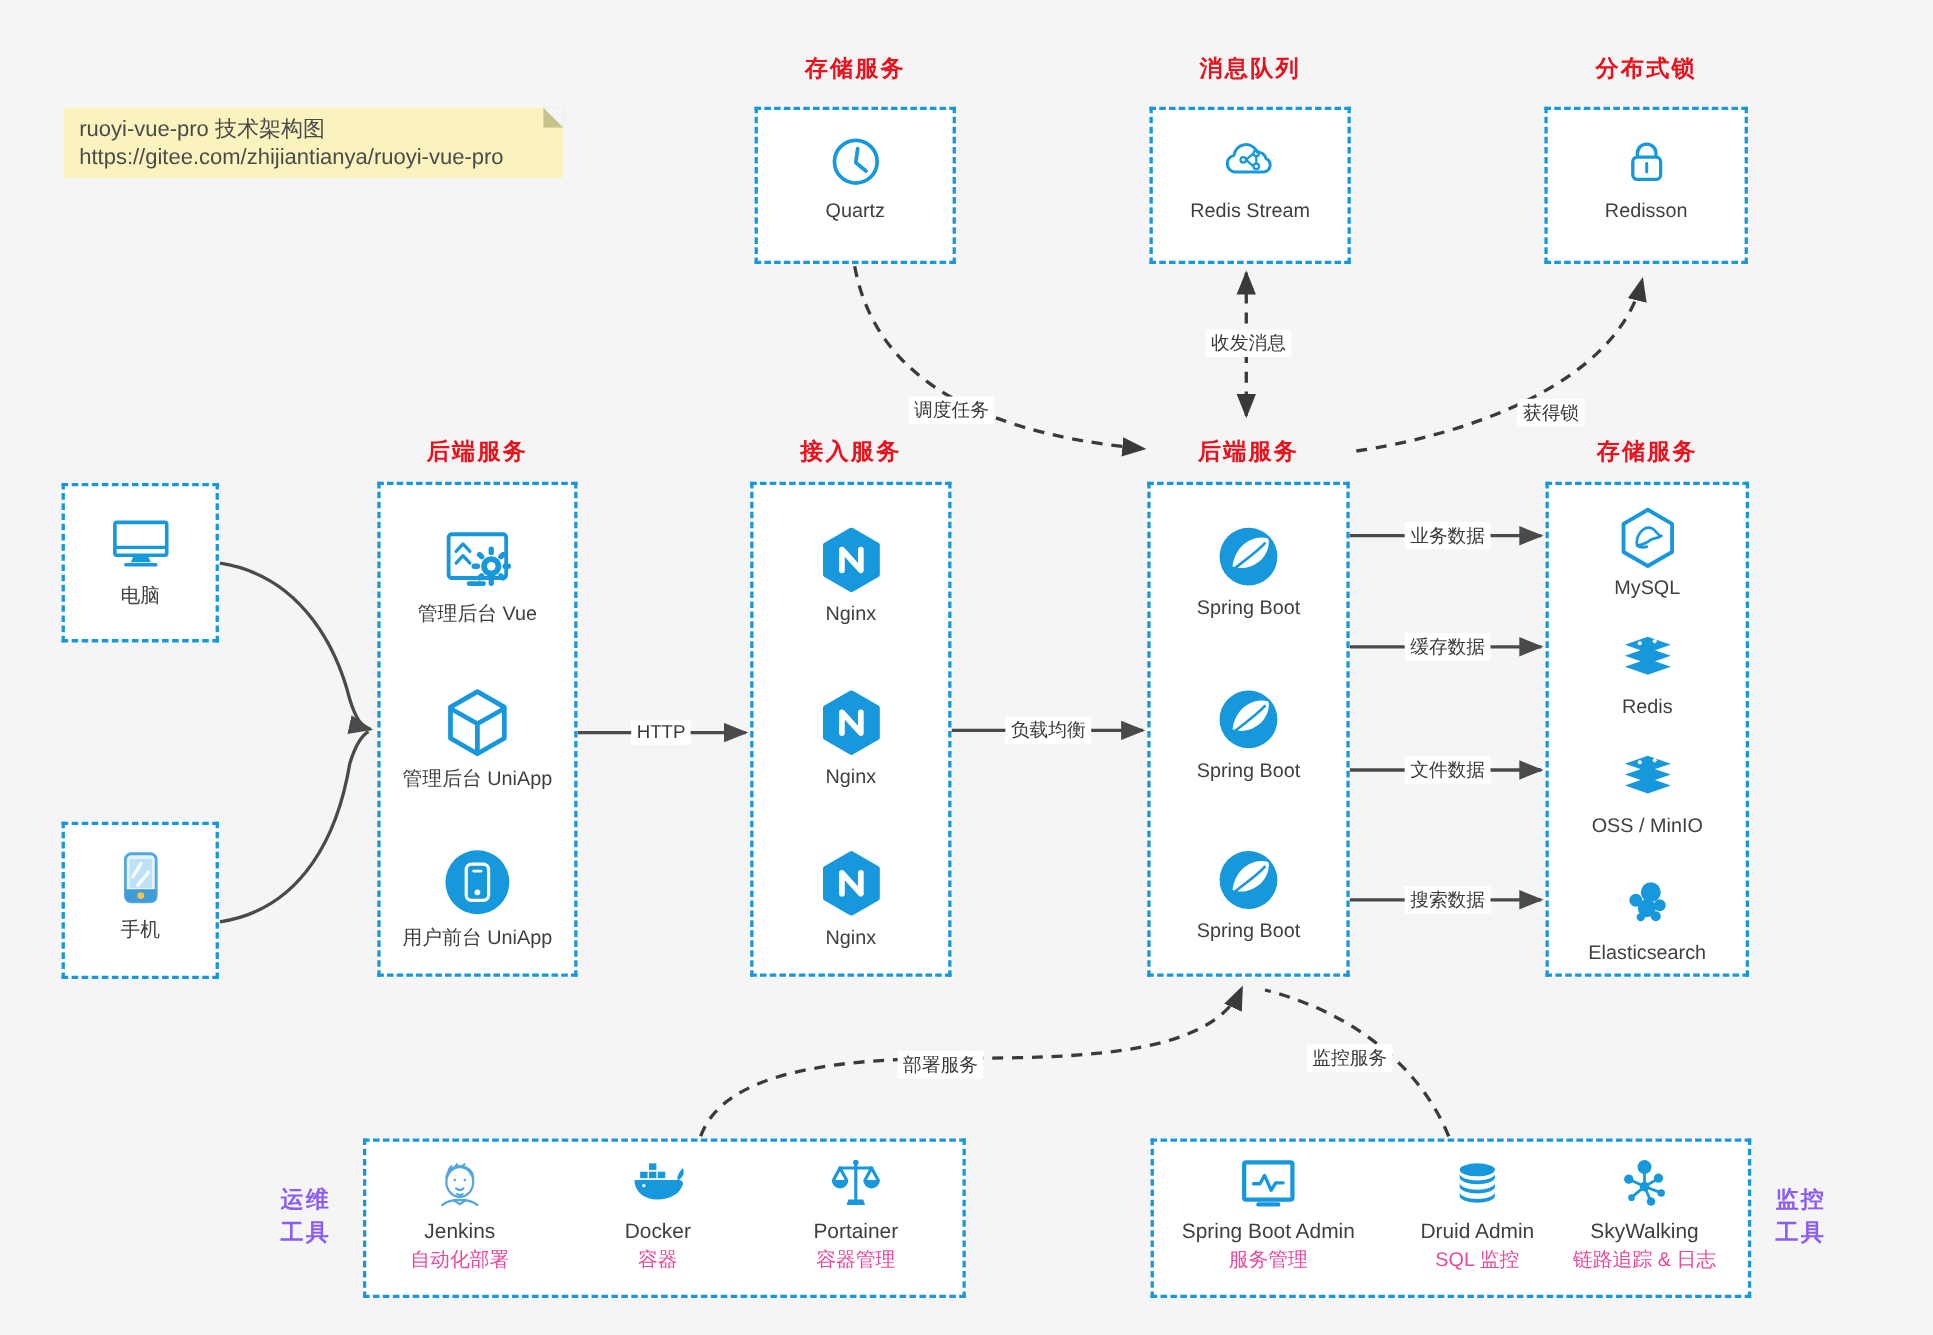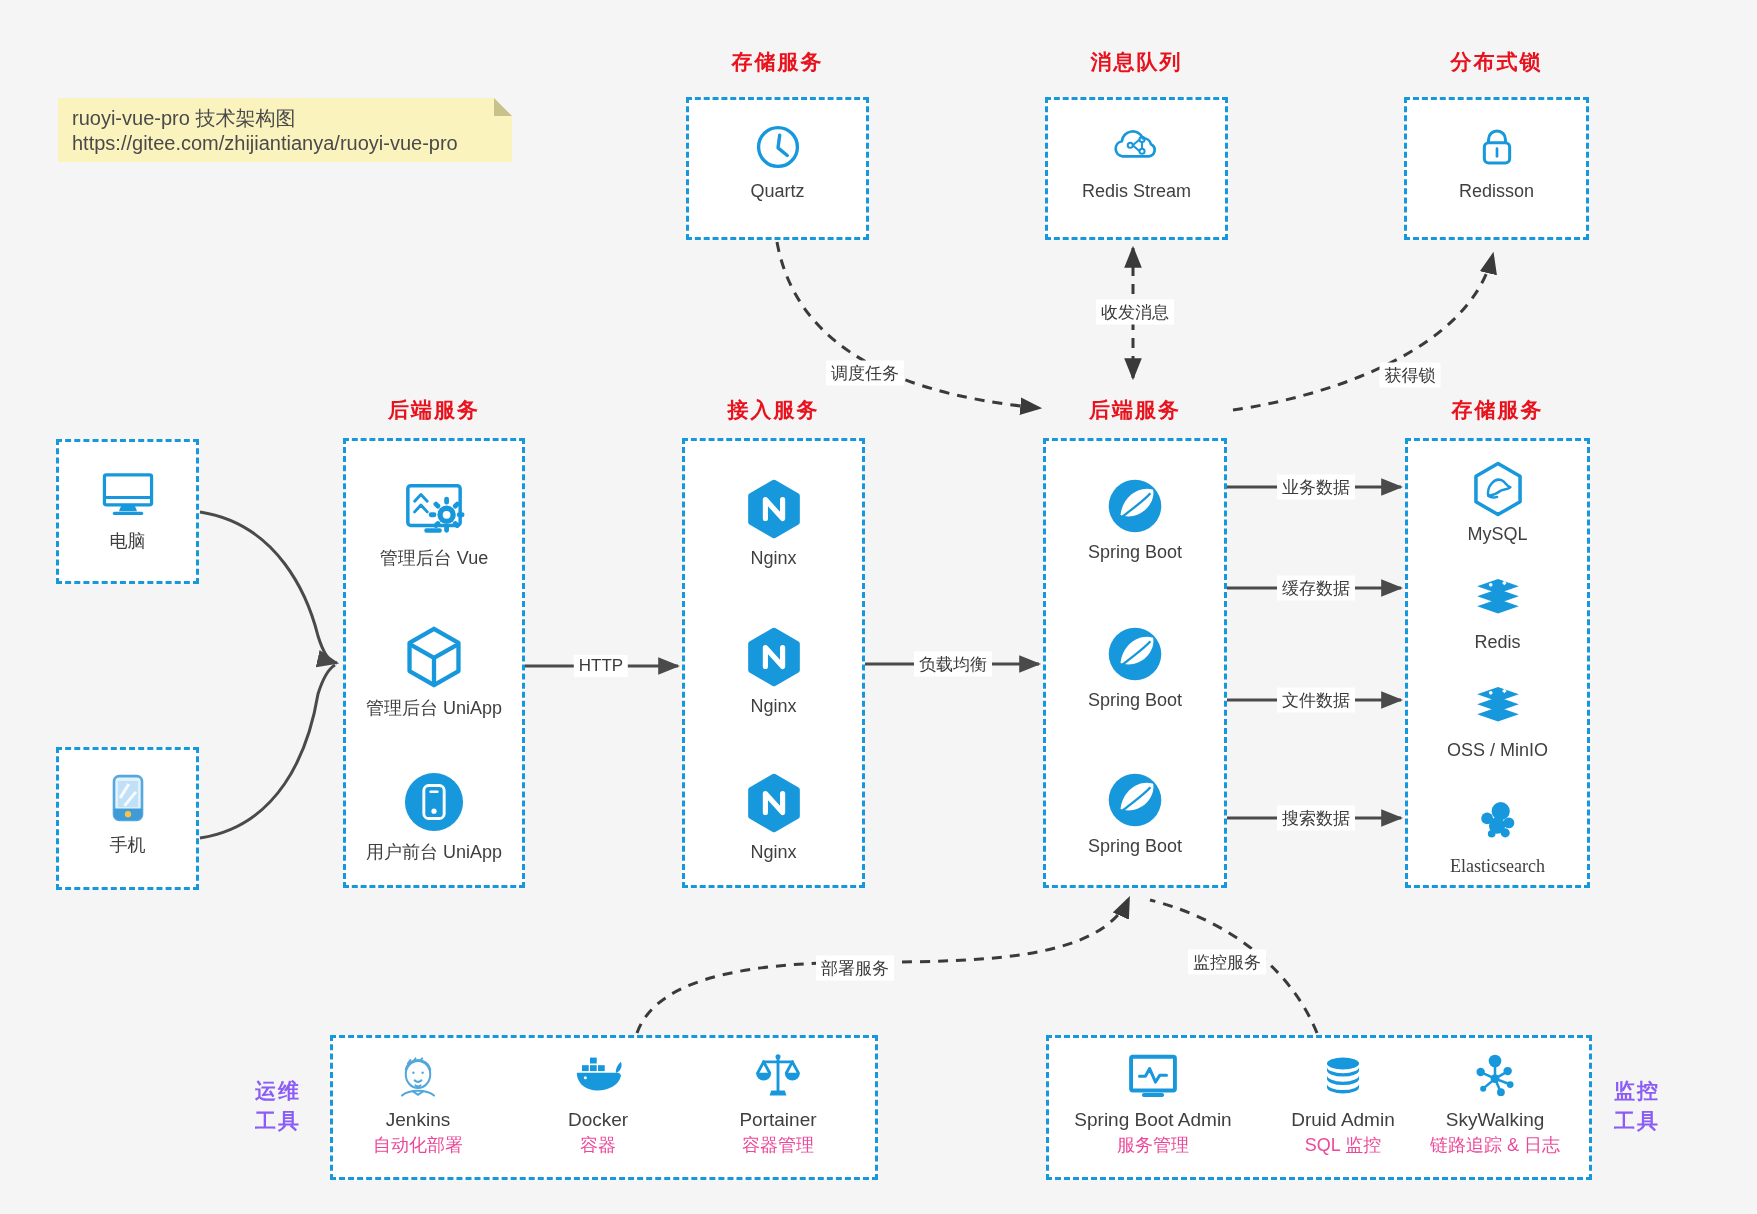--- a/index.html
+++ b/index.html
@@ -240,21 +240,21 @@
         <g fill="#1898DC">
           <polygon points="0,-21 23,-13 0,-5 -23,-13"></polygon>
           <polygon points="0,-10 23,-2 0,6 -23,-2"></polygon>
           <polygon points="0,1 23,9 0,17 -23,9"></polygon>
         </g>
         <circle cx="-8" cy="-14.5" r="2" fill="#ffffff"></circle>
         <polygon points="7,-19 9.5,-16.5 7,-14 4.5,-16.5" fill="#ffffff"></polygon>
       </svg>
       <span class="lbl">OSS / MinIO</span>
     </div>
-    <div class="item" style="top:352px;gap:5px;font-family:Liberation Serif, serif;">
+    <div class="item" style="top:352px;gap:5px;">
       <svg width="58" height="58" viewBox="-32 -32 64 64">
         <g fill="#1898DC">
           <circle cx="3" cy="-12" r="10"></circle>
           <circle cx="-12" cy="-4" r="6.5"></circle>
           <circle cx="-1" cy="4" r="9"></circle>
           <circle cx="12" cy="1" r="6"></circle>
           <circle cx="8" cy="12" r="5"></circle>
           <circle cx="-7" cy="13" r="4.2"></circle>
         </g>
       </svg>

